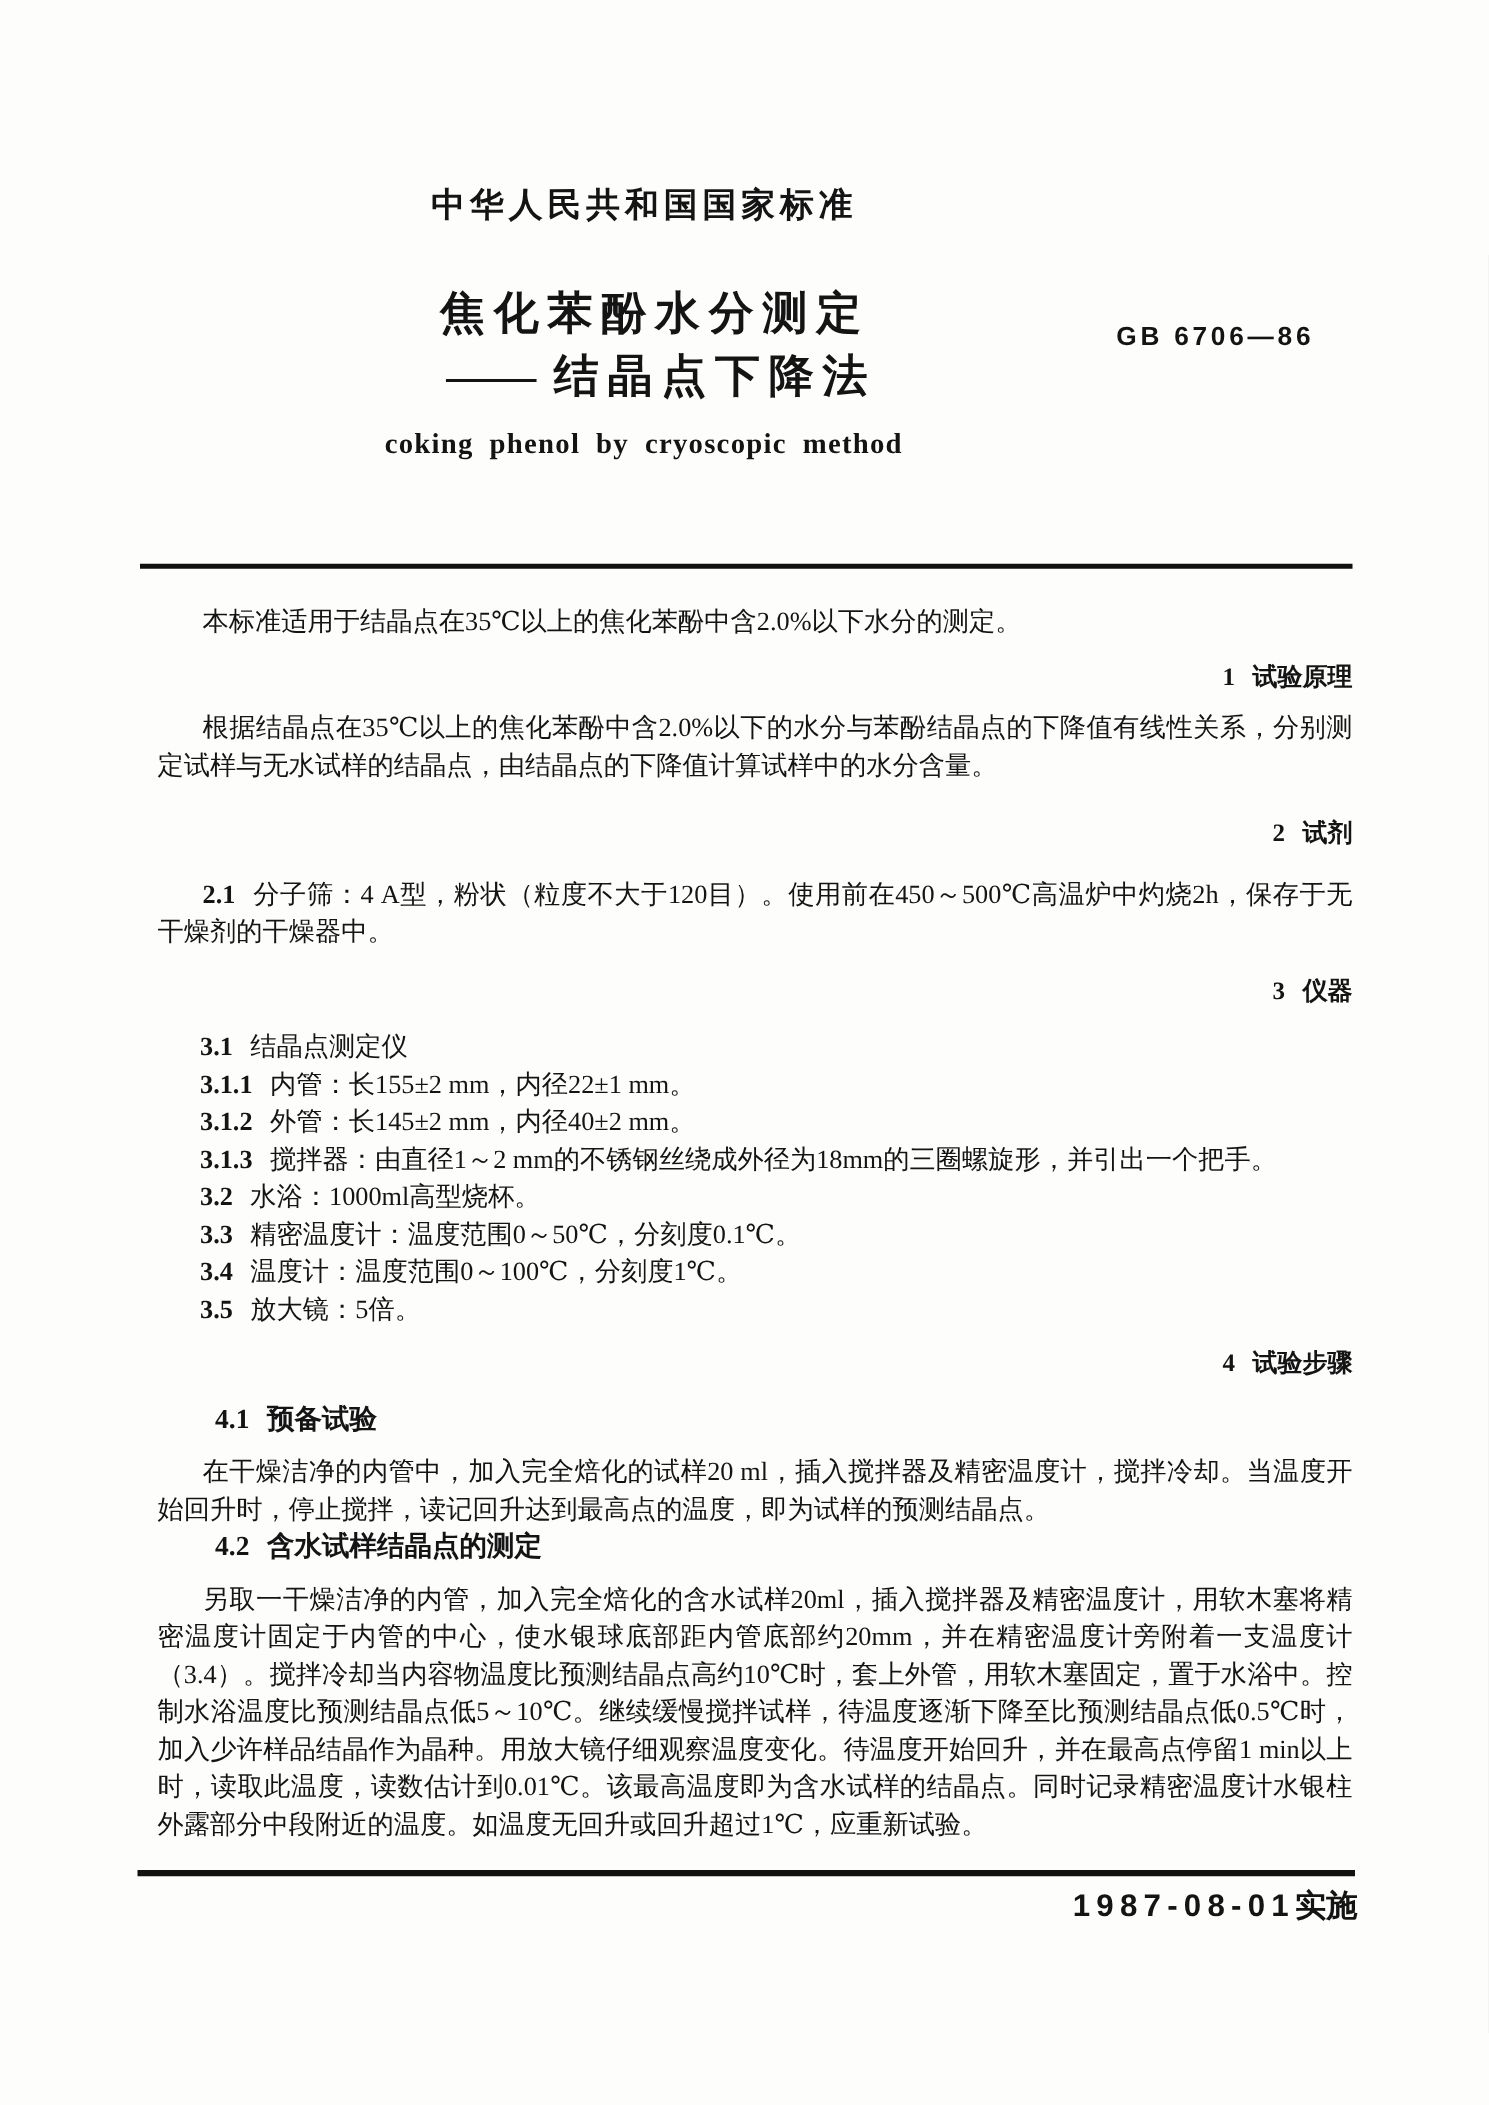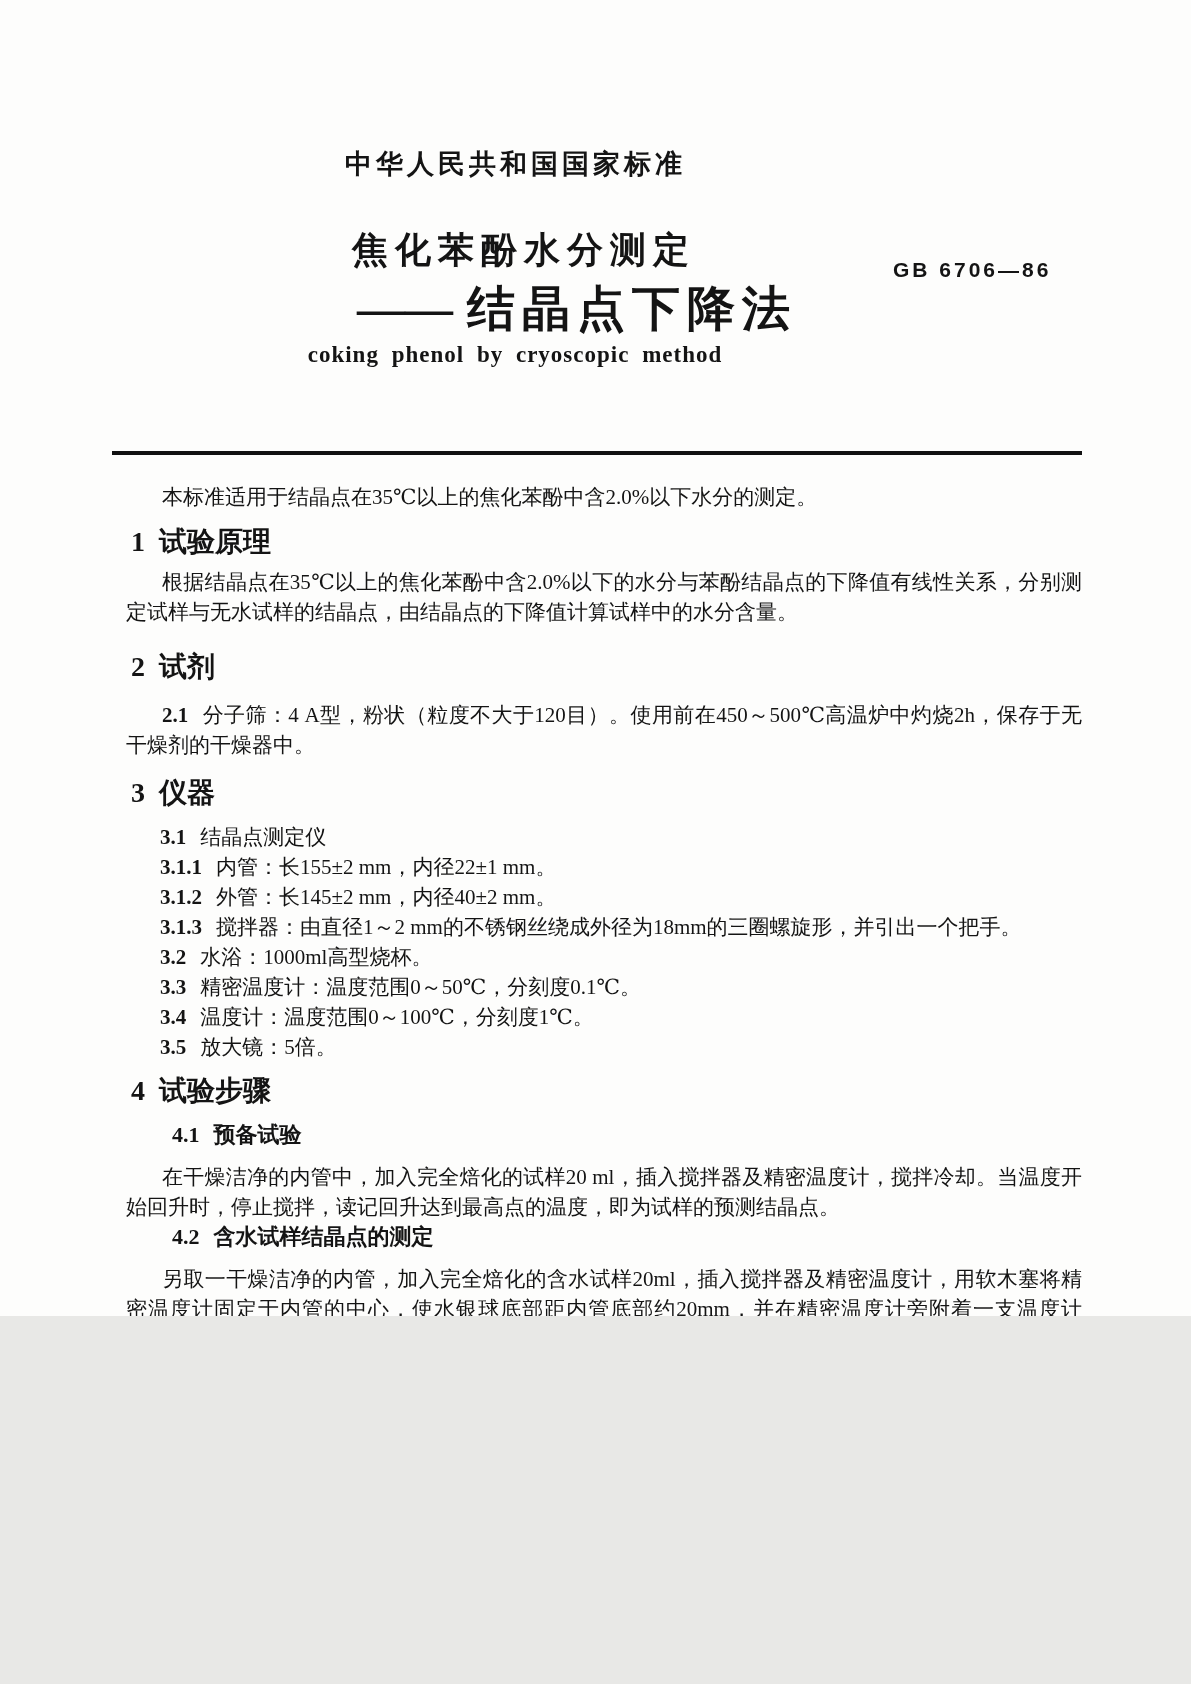--- a/index.html
+++ b/index.html
@@ -1,19 +1,19 @@
 <!DOCTYPE html>
 <html><head>
 <meta charset="utf-8">
 <style>
   html, body { margin: 0; padding: 0; background: #e8e8e6; }
   .page {
     position: relative;
     width: 1191px;
-    height: 1316px;
+    height: 1684px;
     margin: 0 auto;
     background: #fdfdfc;
     color: #141414;
     font-family: "Liberation Serif", "DejaVu Serif", serif;
     overflow: hidden;
   }
   .abs { position: absolute; }
 
   
   .cat {
@@ -35,21 +35,21 @@
     white-space: nowrap;
   }
   .title-zh {
     left: 352px; top: 226px;
     font-size: 36px; font-weight: bold; letter-spacing: 7px;
     white-space: nowrap;
     text-align: right;
   }
   .title-sub {
     left: 357px; top: 277px;
-    font-size: 48px; font-weight: bold; letter-spacing: 7px;
+    font-size: 36px; font-weight: bold; letter-spacing: 7px;
     white-space: nowrap;
   }
   .title-sub .dash { margin-right: 14px; letter-spacing: 0; }
   .title-en {
     left: 265px; top: 339px; width: 500px;
     text-align: center;
     font-size: 23px; font-weight: bold; line-height: 31px;
     letter-spacing: 1px; word-spacing: 6px;
   }
 
@@ -64,22 +64,23 @@
     font-size: 21px; line-height: 30px;
   }
   .para {
     margin: 0;
     text-align: justify;
     text-indent: 36px;
   }
   .num { font-weight: bold; margin-right: 14px; }
   .sec {
     margin: 0;
-    font-size: 28px; font-weight: bold; line-height: 30px;
+    font-size: 20px; font-weight: bold; line-height: 30px;
     padding-left: 5px;
+    text-align: right;
   }
   .subsec {
     margin: 12px;
     font-size: 22px; font-weight: bold; line-height: 30px;
     padding-left: 34px;
   }
   .items { }
   .item {
     line-height: 30px;
     padding-left: 34px;

